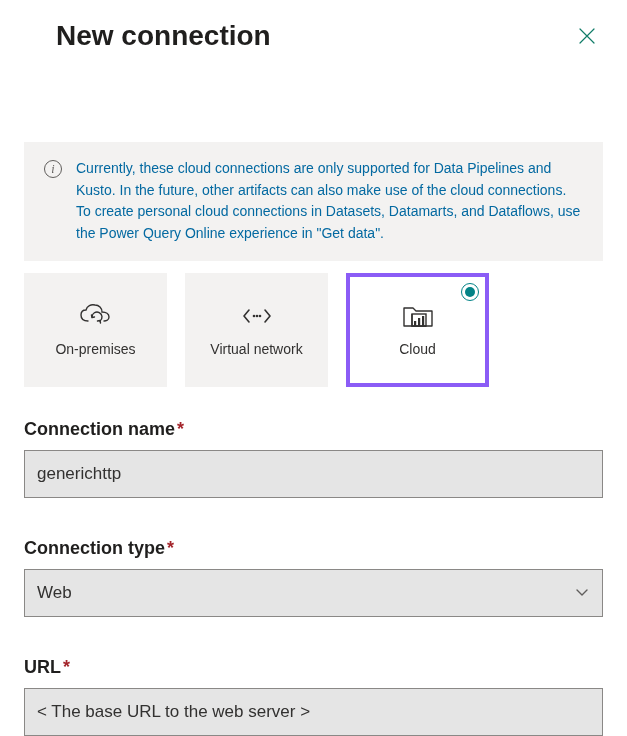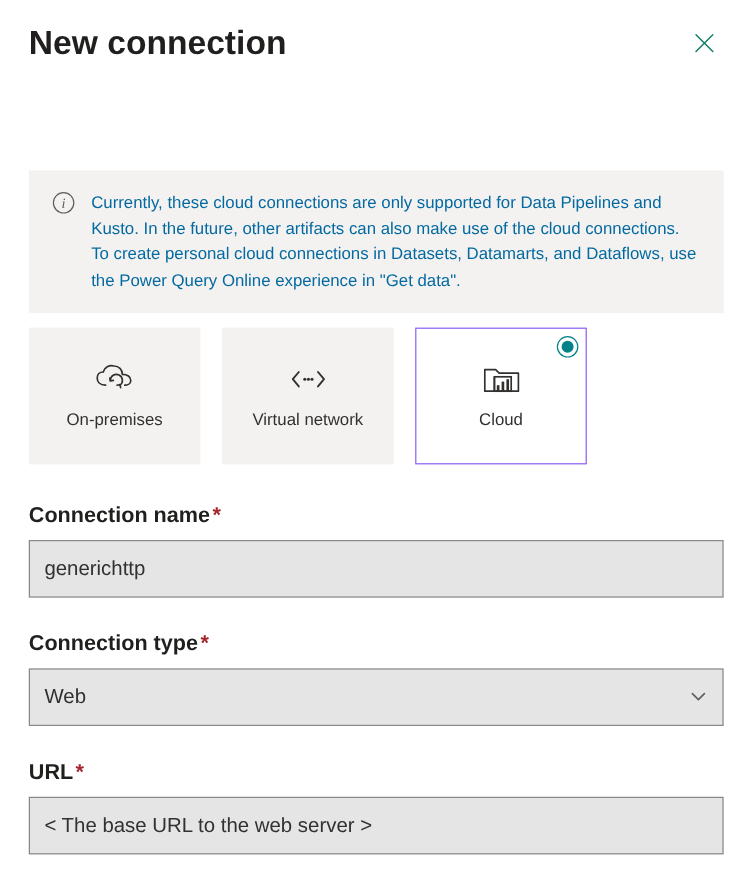--- a/index.html
+++ b/index.html
@@ -8,20 +8,21 @@
       background: #fff;
       color: #323130;
       width: 627px;
       padding: 20px 24px;
     }
     .header-row {
       display: flex;
       justify-content: space-between;
       align-items: center;
       margin-bottom: 90px;
+      margin-left: 32px;
     }
     .title {
       font-size: 28px;
       font-weight: 600;
       color: #201f1e;
     }
     .close-btn {
       width: 32px;
       height: 32px;
       display: flex;
@@ -74,21 +75,21 @@
       gap: 10px;
       cursor: pointer;
       position: relative;
       font-size: 14px;
       text-align: center;
       color: #323130;
       border: 1px solid transparent;
     }
     .tile.selected {
       background: #fff;
-      border: 1px solid #8b5cf6;
+      border: 4px solid #8b5cf6;
     }
     .tile-badge {
       position: absolute;
       top: 6px;
       right: 6px;
       width: 18px;
       height: 18px;
       border: 1.5px solid #038387;
       border-radius: 50%;
       display: flex;
@@ -103,21 +104,21 @@
       border-radius: 50%;
     }
     .tile-icon {
       height: 28px;
       display: flex;
       align-items: center;
       justify-content: center;
       color: #323130;
     }
     .tile-label { line-height: 1.3; }
-    .field-group { margin-bottom: 28px; }
+    .field-group { margin-bottom: 40px; }
     .field-label {
       font-size: 18px;
       font-weight: 600;
       color: #201f1e;
       margin-bottom: 10px;
     }
     .req { color: #a4262c; margin-left: 2px; }
     .text-input, .select-input {
       width: 100%;
       height: 48px;

